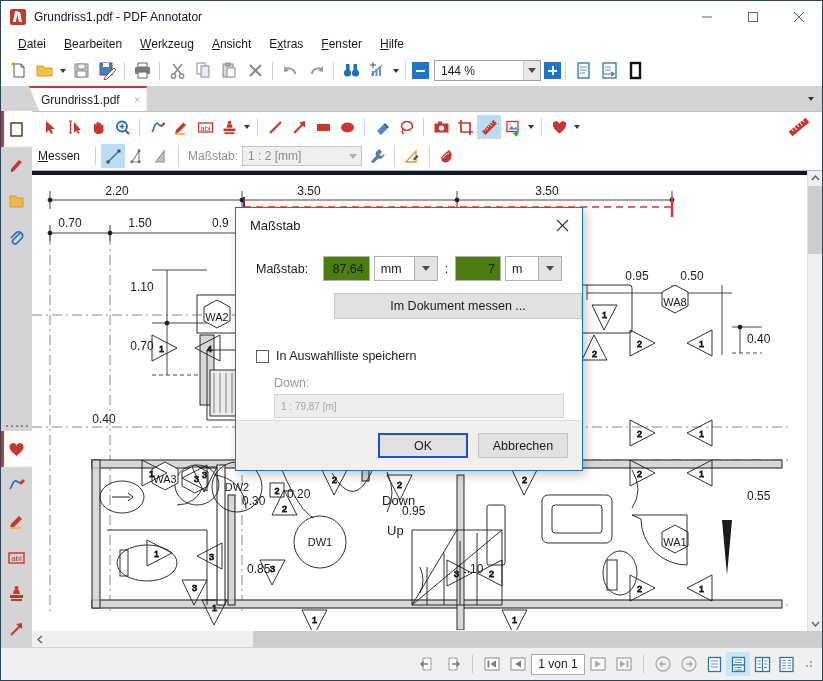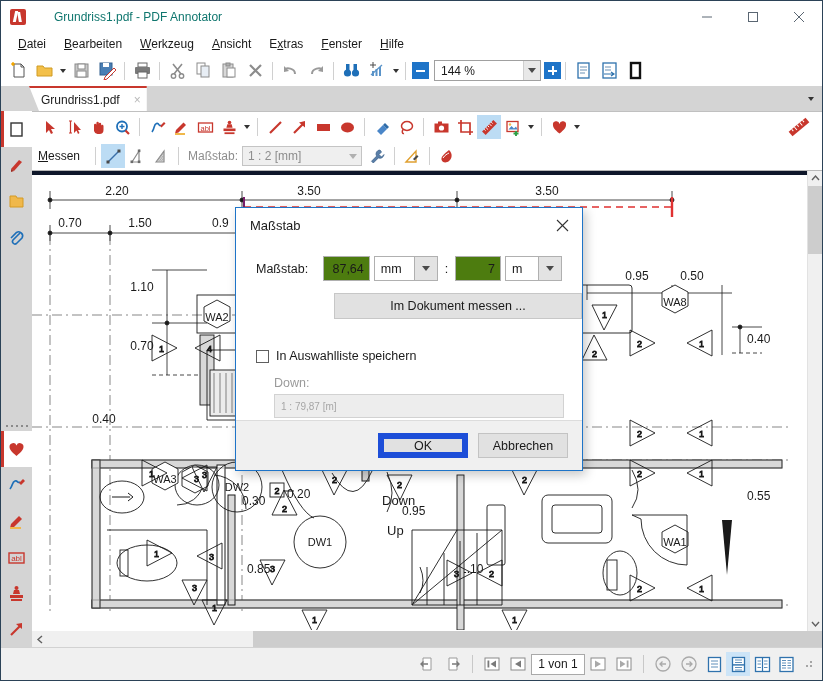--- a/index.html
+++ b/index.html
@@ -36,21 +36,21 @@
   .app-icon:after {
     content:""; position:absolute; left:4px; top:2px;
     width:3px; height:11px; background:#fff;
     transform: skewX(-12deg);
   }
   .app-icon:before {
     content:""; position:absolute; left:8px; top:3px;
     width:3px; height:10px; background:#fff;
     transform: skewX(10deg);
   }
-  .title-text { font-size: 12px; color: #0f766e; margin-left: 20px; }
+  .title-text { font-size: 12px; color: #0f172a; }
   .wincontrols { margin-left:auto; display:flex; height:31px; }
   .wc {
     width: 46px; height:31px; display:flex; align-items:center; justify-content:center;
     color:#5a6672;
   }
   .wc svg { display:block; }
 
   
   .menubar {
     height: 24px; min-height:24px; background:#ffffff;
@@ -248,21 +248,21 @@
     display:flex;align-items:center;padding-left:6px;font-size:10px;color:#a6a6a6;
   }
   .dlg-footer {
     height:50px; background:#f0f0f0; border-top:1px solid #dcdcdc;
     display:flex; align-items:center; justify-content:flex-end; padding-right:14px; gap:10px;
   }
   .dlg-btn {
     width:90px;height:25px;background:#e1e1e1;border:1px solid #c3c3c3;
     display:flex;align-items:center;justify-content:center;font-size:12.5px;
   }
-  .dlg-btn.primary { border:6px solid #1d4ed8; }
+  .dlg-btn.primary { border:2px solid #1d4ed8; }
   .flp text { font-family:"Liberation Sans", sans-serif; }
 </style>
 </head>
 <body>
 
 <div class="app">
 
   <div class="titlebar">
     <div class="app-icon"></div>
     <div class="title-text">Grundriss1.pdf - PDF Annotator</div>

